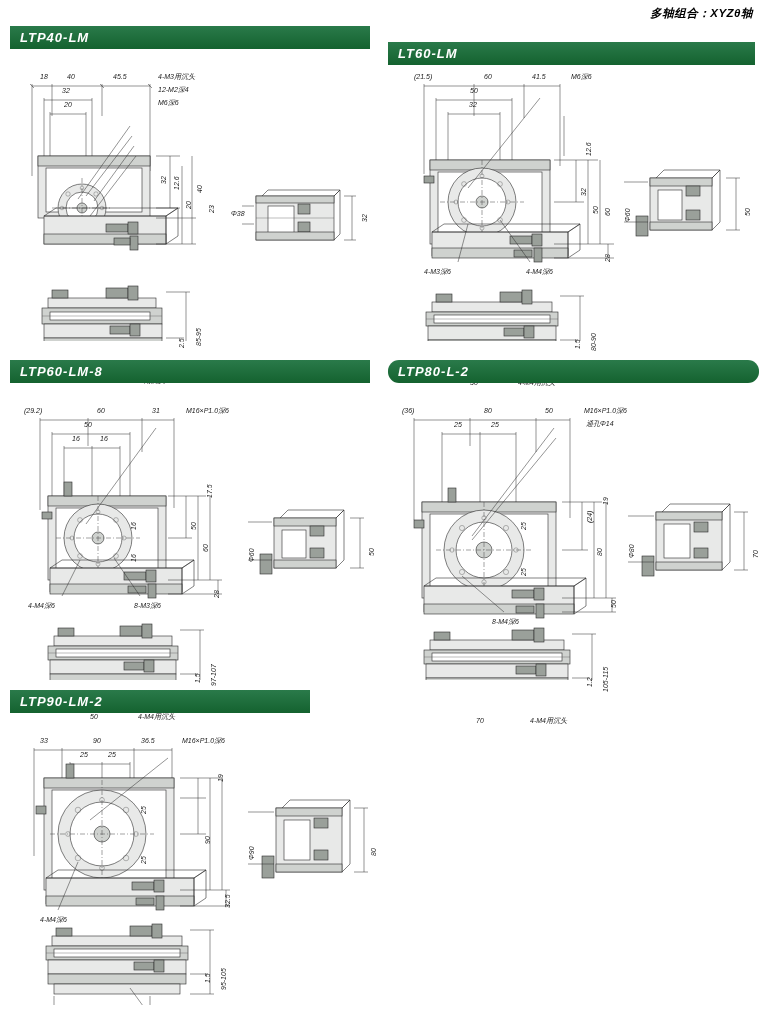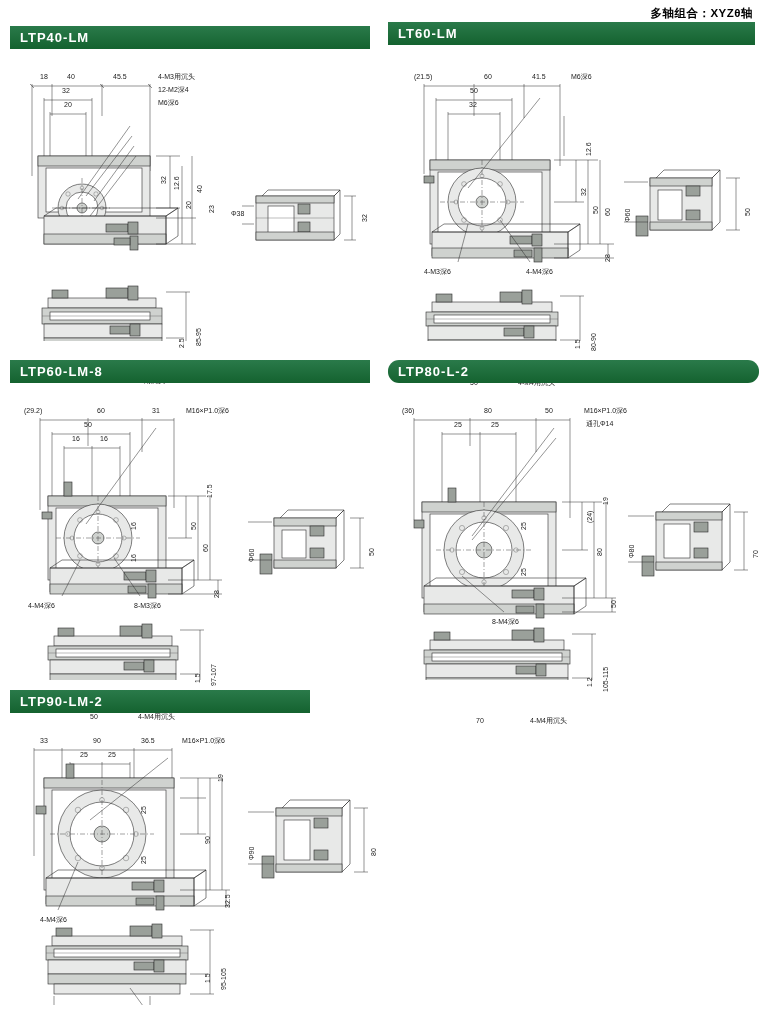--- a/index.html
+++ b/index.html
@@ -12,20 +12,21 @@
     height: 1010px;
     font-family: "Liberation Sans", sans-serif;
     color: #000;
     position: relative;
     overflow: hidden;
   }
   .page {
     position: relative;
     width: 765px;
     height: 1010px;
+    font-style: italic;
   }
   
   .page-header {
     position: absolute;
     top: 6px;
     right: 12px;
     font-size: 11.5px;
     font-weight: bold;
     letter-spacing: 0.5px;
     color: #000;
@@ -226,21 +227,21 @@
     <div class="lbl v" style="left:175px; top:153px;">20</div>
     <div class="lbl v" style="left:198px; top:157px;">23</div>
     <div class="lbl" style="left:221px; top:154px;">Φ38</div>
     <div class="lbl v" style="left:351px; top:166px;">32</div>
     <div class="lbl v" style="left:185px; top:290px;">85-95</div>
     <div class="lbl v" style="left:168px; top:292px;">2.5</div>
     <div class="lbl" style="left:72px; top:321px;">32</div>
     <div class="lbl" style="left:118px; top:321px;">4-M3用沉头</div>
   </div>
 
-  <div class="banner" style="left:388px; top:22px; width:367px;">
+  <div class="banner" style="left:388px; top:42px; width:367px;">
     <span>LT60-LM</span>
   </div>
 
   <div class="block" style="left:388px; top:56px; width:367px; height:285px;">
     <svg width="367" height="285" style="position:absolute;left:0;top:0;">
 
       <g class="arrowline">
         <line x1="36" y1="28" x2="36" y2="118"></line>
         <line x1="86" y1="28" x2="86" y2="60"></line>
         <line x1="136" y1="28" x2="136" y2="62"></line>

